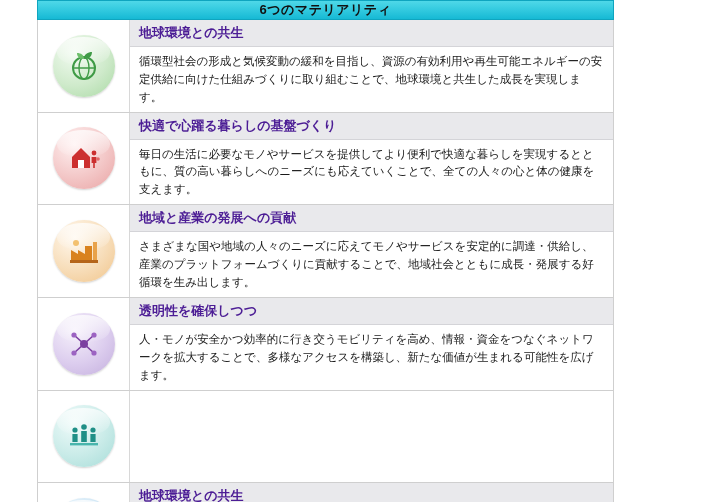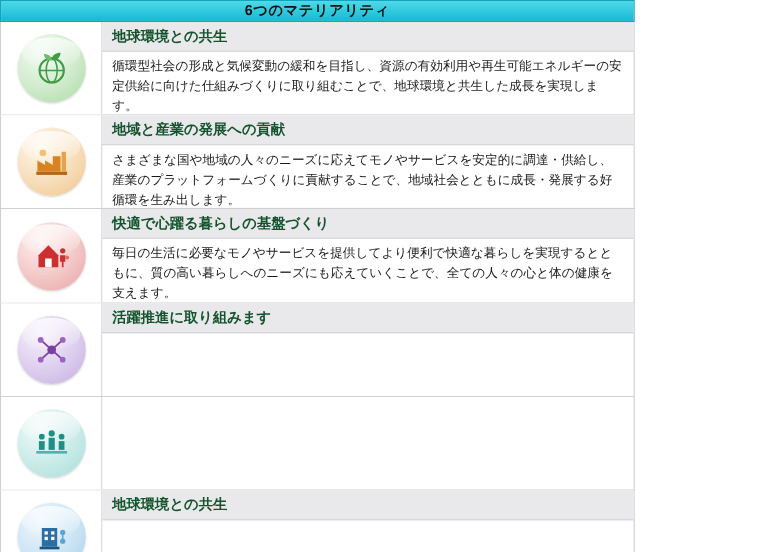--- a/index.html
+++ b/index.html
@@ -13,20 +13,21 @@
     background: #ffffff;
     color: #111111;
     overflow: hidden;
   }
   .sheet {
     width: 577px;
     height: 502px;
     box-sizing: border-box;
     display: flex;
     flex-direction: column;
+    margin-left: 37px;
   }
   .title-bar {
     height: 24px;
     background: linear-gradient(to bottom, #4fd8e8 0%, #35cbe0 45%, #16b9d4 100%);
     border: 1px solid #0fa5bf;
     box-sizing: border-box;
     display: flex;
     align-items: center;
     justify-content: center;
     font-weight: bold;
@@ -90,21 +91,21 @@
     flex-direction: column;
     padding: 0;
     min-width: 0;
   }
   .row-heading {
     background: #e9e9ec;
     border-bottom: 1px solid #d4d4d8;
     font-weight: bold;
     font-size: 13px;
     padding: 4px 8px 4px 9px;
-    color: #14532d;
+    color: #4c1d95;
     box-sizing: border-box;
   }
   .row-body {
     flex: 1;
     font-size: 11.5px;
     line-height: 1.55;
     padding: 6px 9px 20px 9px;
     color: #1a1a1a;
     box-sizing: border-box;
     display: flex;
@@ -136,53 +137,53 @@
       <div class="text-cell">
         <div class="row-heading">地球環境との共生</div>
         <div class="row-body">
             <span>循環型社会の形成と気候変動の緩和を目指し、資源の有効利用や再生可能エネルギーの安定供給に向けた仕組みづくりに取り組むことで、地球環境と共生した成長を実現します。</span>
           </div>
       </div>
     </div>
 
     <div class="row">
       <div class="icon-cell">
-        <div class="badge" style="background: radial-gradient(circle at 35% 28%, #fff8ee 0%, #f7ddb9 55%, #f0c48a 100%);">
-          <svg width="36" height="36" viewBox="0 0 36 36">
-            <path d="M5 27 L5 17 L12 21 L12 17 L19 21 L19 13 L26 13 L26 27 Z" fill="#d9821e"></path>
-            <rect x="4" y="27" width="28" height="3" fill="#b5651a"></rect>
-            <rect x="27" y="9" width="4" height="18" fill="#e8a24a"></rect>
-            <circle cx="10" cy="10" r="3" fill="#f3c170"></circle>
-          </svg>
-        </div>
-      </div>
-      <div class="text-cell">
-        <div class="row-heading">地域と産業の発展への貢献</div>
-        <div class="row-body">
-            <span>さまざまな国や地域の人々のニーズに応えてモノやサービスを安定的に調達・供給し、産業のプラットフォームづくりに貢献することで、地域社会とともに成長・発展する好循環を生み出します。</span>
-          </div>
-      </div>
-    </div>
-
-    <div class="row">
-      <div class="icon-cell">
         <div class="badge" style="background: radial-gradient(circle at 35% 28%, #fff1f1 0%, #f3c7c7 55%, #e9a3a3 100%);">
           <svg width="36" height="36" viewBox="0 0 36 36">
             <path d="M6 17 L15 8 L24 17 L24 28 L6 28 Z" fill="#cc2f2f"></path>
             <rect x="12" y="20" width="6" height="8" fill="#ffffff"></rect>
             <circle cx="28" cy="13" r="2.4" fill="#cc2f2f"></circle>
             <path d="M25.6 17 h4.8 v6 h-1.6 v5 h-1.6 v-5 h-1.6 z" fill="#cc2f2f"></path>
             <circle cx="32" cy="19" r="1.8" fill="#e06a6a"></circle>
           </svg>
         </div>
       </div>
       <div class="text-cell">
         <div class="row-heading">快適で心躍る暮らしの基盤づくり</div>
         <div class="row-body">
             <span>毎日の生活に必要なモノやサービスを提供してより便利で快適な暮らしを実現するとともに、質の高い暮らしへのニーズにも応えていくことで、全ての人々の心と体の健康を支えます。</span>
+          </div>
+      </div>
+    </div>
+
+    <div class="row">
+      <div class="icon-cell">
+        <div class="badge" style="background: radial-gradient(circle at 35% 28%, #fff8ee 0%, #f7ddb9 55%, #f0c48a 100%);">
+          <svg width="36" height="36" viewBox="0 0 36 36">
+            <path d="M5 27 L5 17 L12 21 L12 17 L19 21 L19 13 L26 13 L26 27 Z" fill="#d9821e"></path>
+            <rect x="4" y="27" width="28" height="3" fill="#b5651a"></rect>
+            <rect x="27" y="9" width="4" height="18" fill="#e8a24a"></rect>
+            <circle cx="10" cy="10" r="3" fill="#f3c170"></circle>
+          </svg>
+        </div>
+      </div>
+      <div class="text-cell">
+        <div class="row-heading">地域と産業の発展への貢献</div>
+        <div class="row-body">
+            <span>さまざまな国や地域の人々のニーズに応えてモノやサービスを安定的に調達・供給し、産業のプラットフォームづくりに貢献することで、地域社会とともに成長・発展する好循環を生み出します。</span>
           </div>
       </div>
     </div>
 
     <div class="row">
       <div class="icon-cell">
         <div class="badge" style="background: radial-gradient(circle at 35% 28%, #f6f1fb 0%, #dccdee 55%, #c3aedd 100%);">
           <svg width="36" height="36" viewBox="0 0 36 36">
             <line x1="18" y1="18" x2="8" y2="9" stroke="#7b3fa0" stroke-width="1.6"></line>
             <line x1="18" y1="18" x2="28" y2="9" stroke="#7b3fa0" stroke-width="1.6"></line>
@@ -190,21 +191,24 @@
             <line x1="18" y1="18" x2="28" y2="27" stroke="#7b3fa0" stroke-width="1.6"></line>
             <circle cx="18" cy="18" r="4" fill="#7b3fa0"></circle>
             <circle cx="8" cy="9" r="2.6" fill="#9c63c2"></circle>
             <circle cx="28" cy="9" r="2.6" fill="#9c63c2"></circle>
             <circle cx="8" cy="27" r="2.6" fill="#9c63c2"></circle>
             <circle cx="28" cy="27" r="2.6" fill="#9c63c2"></circle>
           </svg>
         </div>
       </div>
       <div class="text-cell">
-        <div class="row-heading">活躍推進に取り組みます</div>
+        <div class="row-heading">透明性を確保しつつ</div>
+        <div class="row-body">
+            <span>人・モノが安全かつ効率的に行き交うモビリティを高め、情報・資金をつなぐネットワークを拡大することで、多様なアクセスを構築し、新たな価値が生まれる可能性を広げます。</span>
+          </div>
       </div>
     </div>
 
     <div class="row">
       <div class="icon-cell">
         <div class="badge" style="background: radial-gradient(circle at 35% 28%, #f0fbfa 0%, #c9ebe8 55%, #a6dcd8 100%);">
           <svg width="36" height="36" viewBox="0 0 36 36">
             <circle cx="9" cy="12" r="2.6" fill="#1f8f86"></circle>
             <rect x="6.4" y="16" width="5.2" height="8" fill="#1f8f86"></rect>
             <circle cx="18" cy="9" r="2.8" fill="#1f8f86"></circle>

